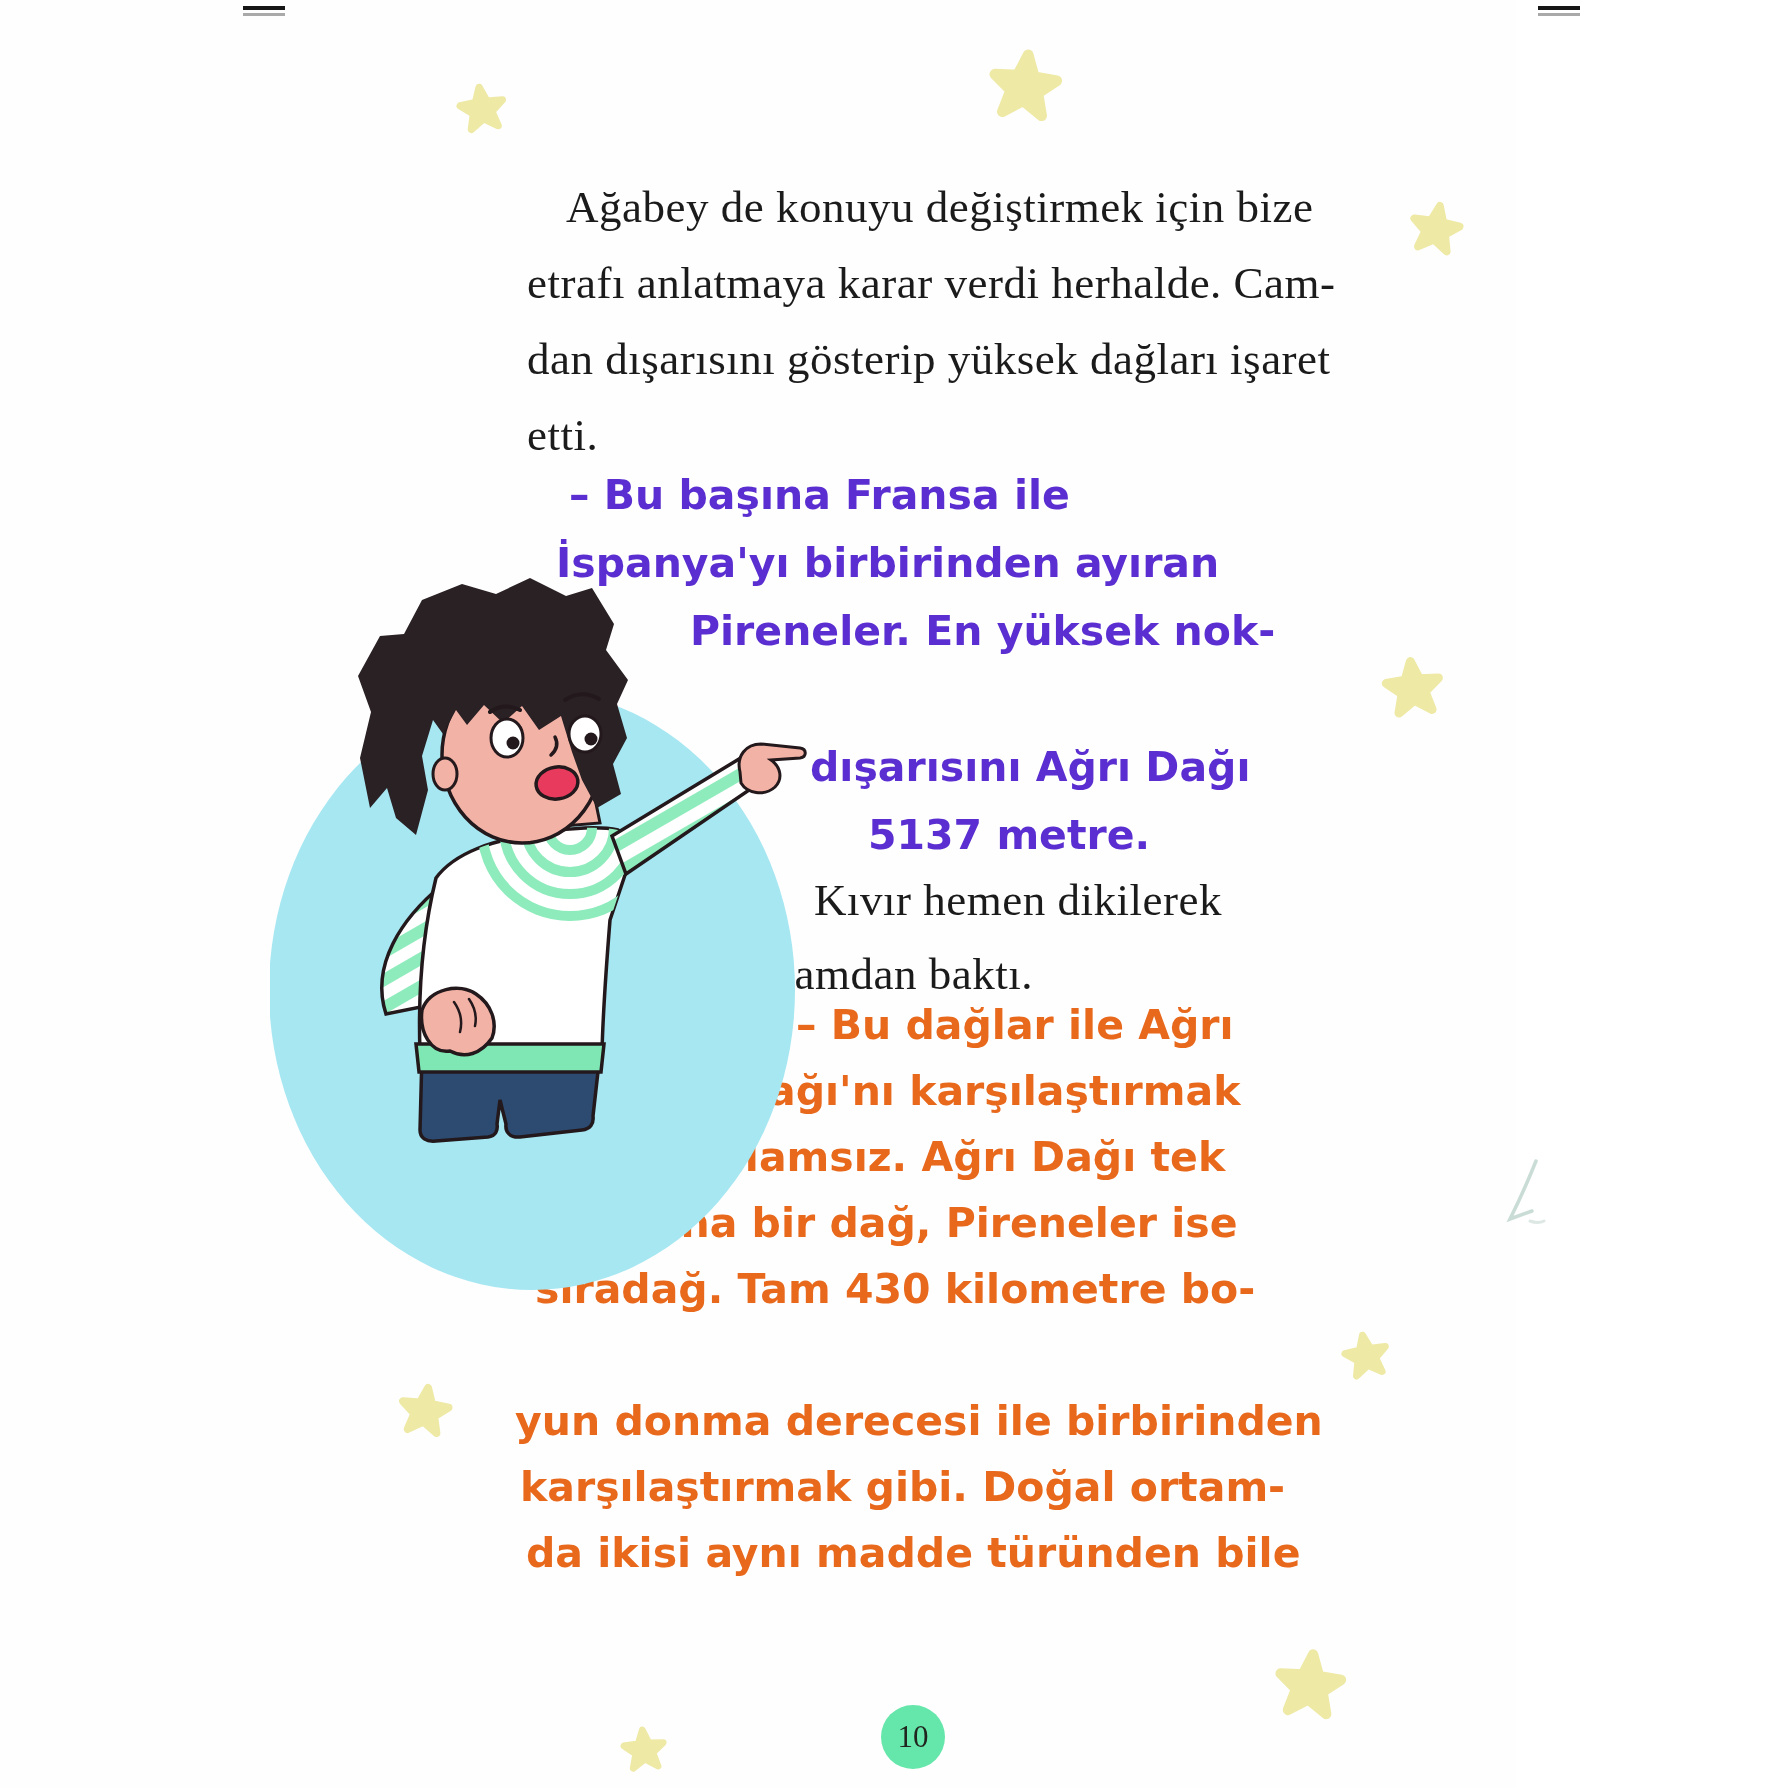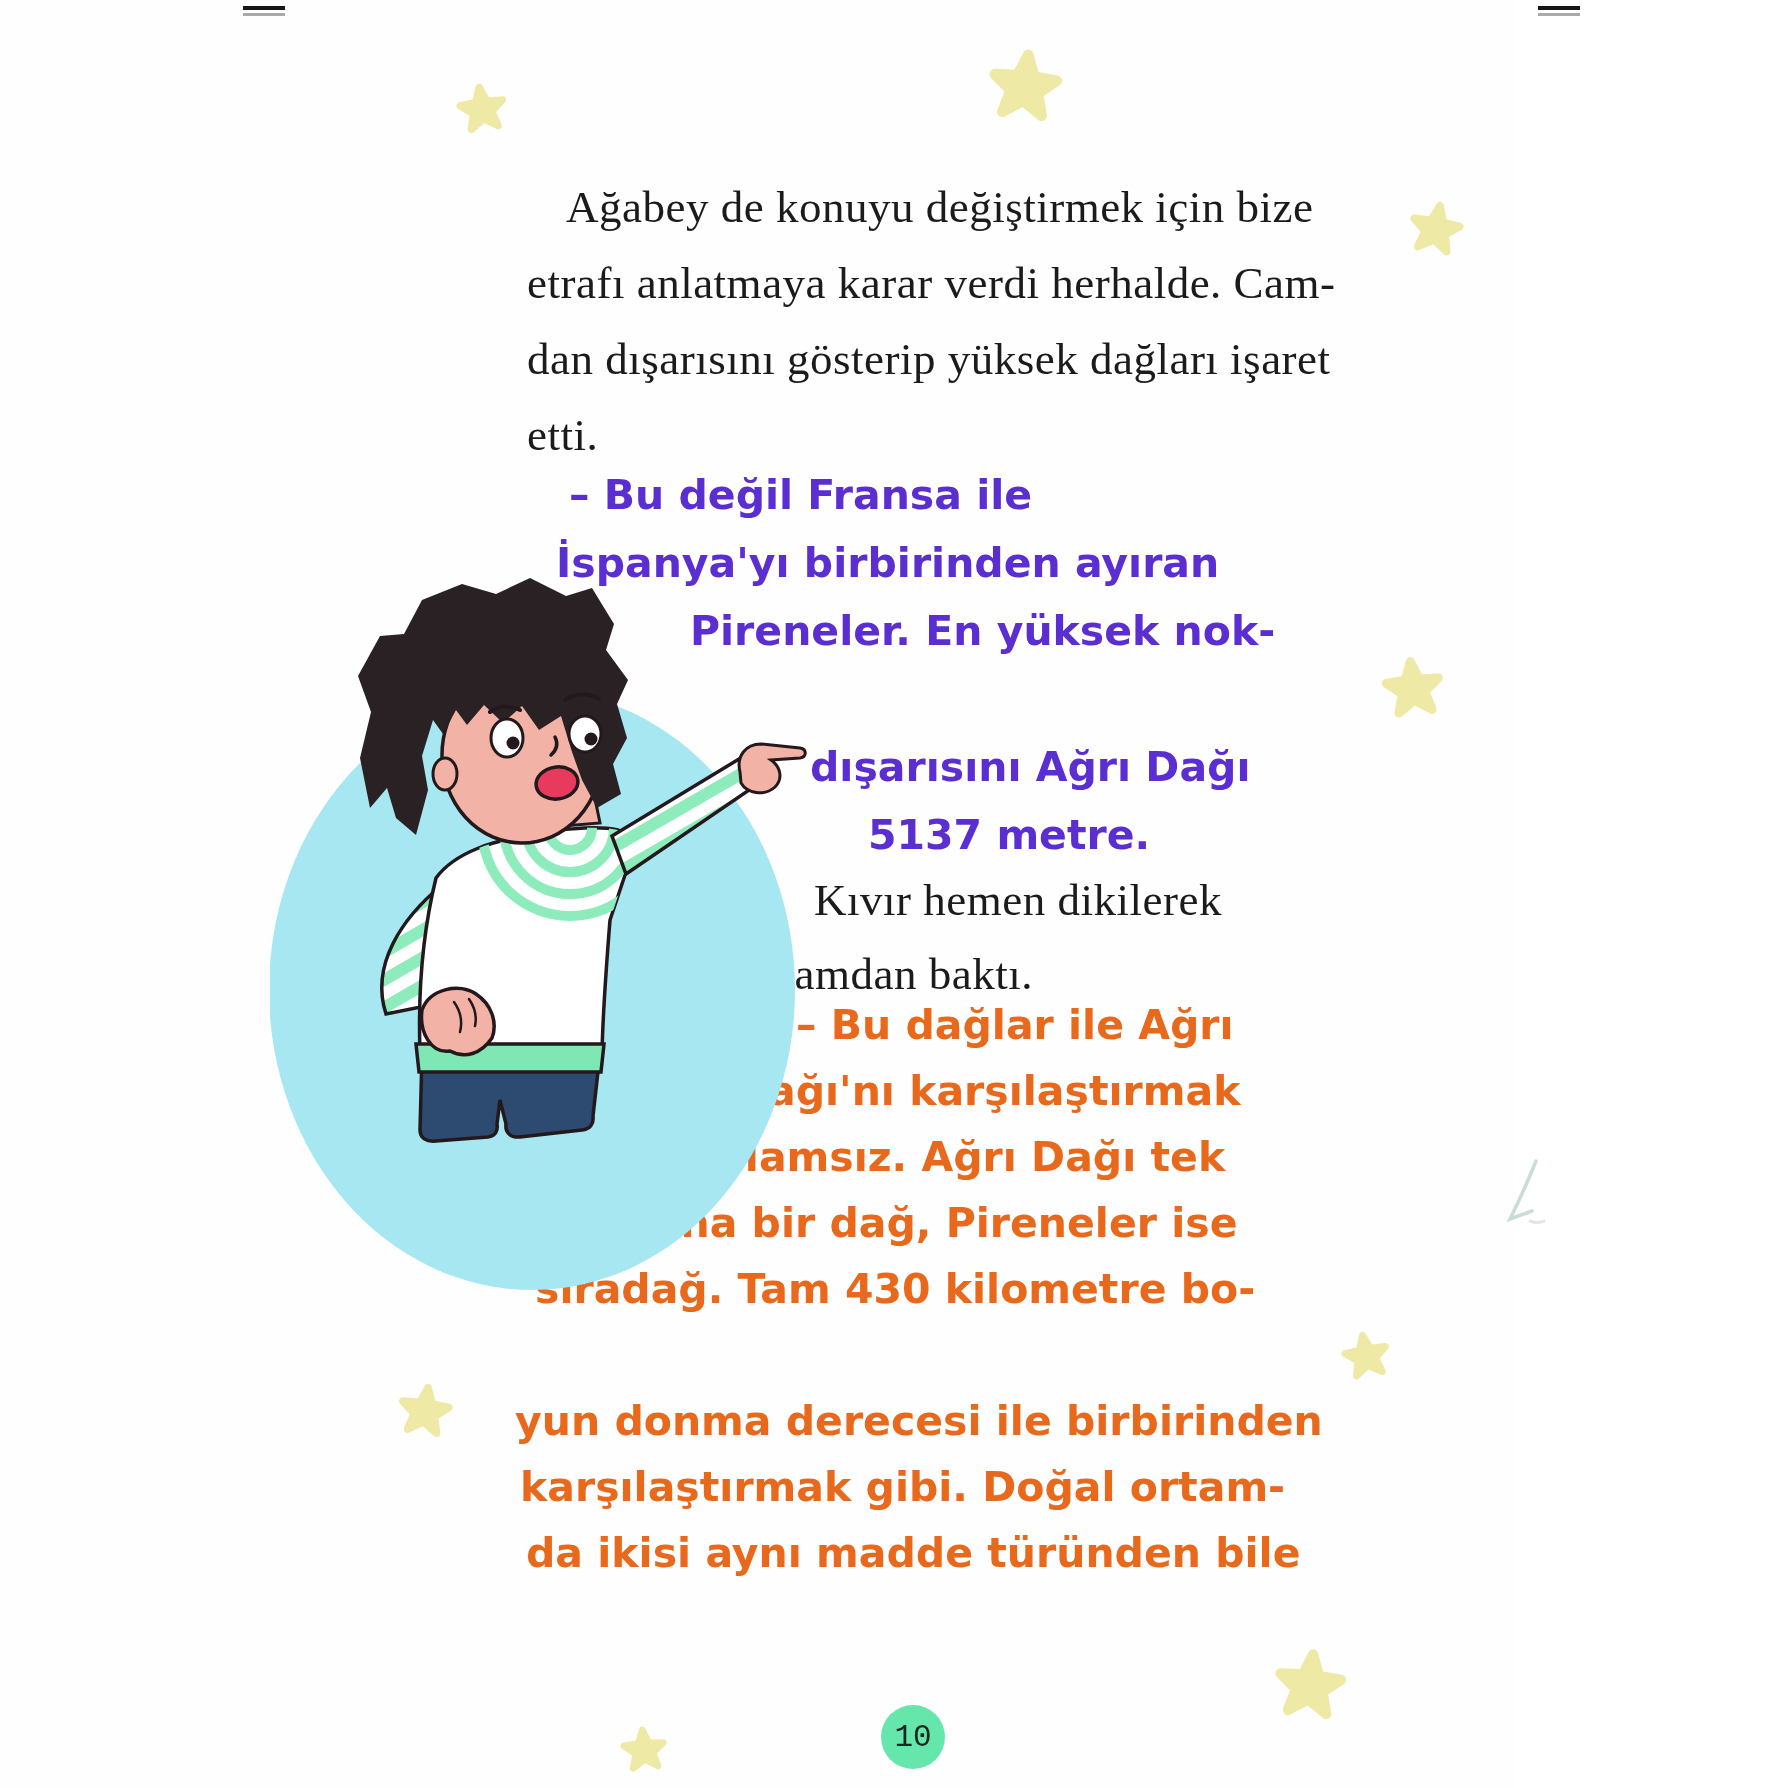--- a/index.html
+++ b/index.html
@@ -9,21 +9,21 @@
   .serif{font-family:"Liberation Serif",serif;font-size:45px;color:var(--ink,#1b1b1b);letter-spacing:0.5px;}
   .hand{font-family:"DejaVu Sans",sans-serif;font-size:41px;font-weight:700;letter-spacing:0px;}
   .purple{color:var(--purple,#5a2ed0);}
   .orange{color:var(--orange,#e8681c);}
   .cropmark{position:absolute;width:42px;height:10px;}
   .cropmark .l1{height:4px;background:#161616;}
   .cropmark .l2{height:3px;background:#a9a9a9;margin-top:3px;}
   .star{position:absolute;}
   .pagenum{position:absolute;left:881px;top:1705px;width:64px;height:64px;border-radius:50%;
     background:var(--mint-badge,#65e7ab);display:flex;align-items:center;justify-content:center;
-    font-family:Liberation Mono, monospace;font-size:31px;font-weight:500;color:#20261f;}
+    font-family:Liberation Serif, serif;font-size:31px;font-weight:500;color:#20261f;}
   svg{display:block;}
   .hidden-defs{position:absolute;width:0;height:0;}
 </style>
 </head>
 <body>
 
 <div class="page">
 
   <svg class="hidden-defs" aria-hidden="true">
     <defs>
@@ -70,21 +70,21 @@
   <svg style="position:absolute;left:1500px;top:1155px;" width="56" height="90" viewBox="0 0 56 90">
     <path d="M36,6 Q24,36 10,64 L32,56" fill="none" stroke="#c9dcd6" stroke-width="3.5" stroke-linecap="round"></path>
     <path d="M30,66 q8,3 14,0" fill="none" stroke="#dde8e4" stroke-width="3" stroke-linecap="round"></path>
   </svg>
 
   <div class="line serif" style="left:566px;top:185px;">Ağabey de konuyu değiştirmek için bize</div>
   <div class="line serif" style="left:527px;top:261px;">etrafı anlatmaya karar verdi herhalde. Cam-</div>
   <div class="line serif" style="left:527px;top:337px;">dan dışarısını gösterip yüksek dağları işaret</div>
   <div class="line serif" style="left:527px;top:413px;">etti.</div>
 
-  <div class="line hand purple" style="left:569px;top:475px;">– Bu değil Fransa ile</div>
+  <div class="line hand purple" style="left:569px;top:475px;">– Bu başına Fransa ile</div>
   <div class="line hand purple" style="left:556px;top:543px;">İspanya'yı birbirinden ayıran</div>
   <div class="line hand purple" style="left:690px;top:611px;">Pireneler. En yüksek nok-</div>
   <div class="line hand purple" style="left:810px;top:747px;">dışarısını Ağrı Dağı</div>
   <div class="line hand purple" style="left:868px;top:815px;">5137 metre.</div>
 
   <div class="line serif" style="left:814px;top:878px;">Kıvır hemen dikilerek</div>
   <div class="line serif" style="left:774px;top:952px;">camdan baktı.</div>
 
   <div class="line hand orange" style="left:796px;top:1005px;">– Bu dağlar ile Ağrı</div>
   <div class="line hand orange" style="left:734px;top:1071px;">Dağı'nı karşılaştırmak</div>

